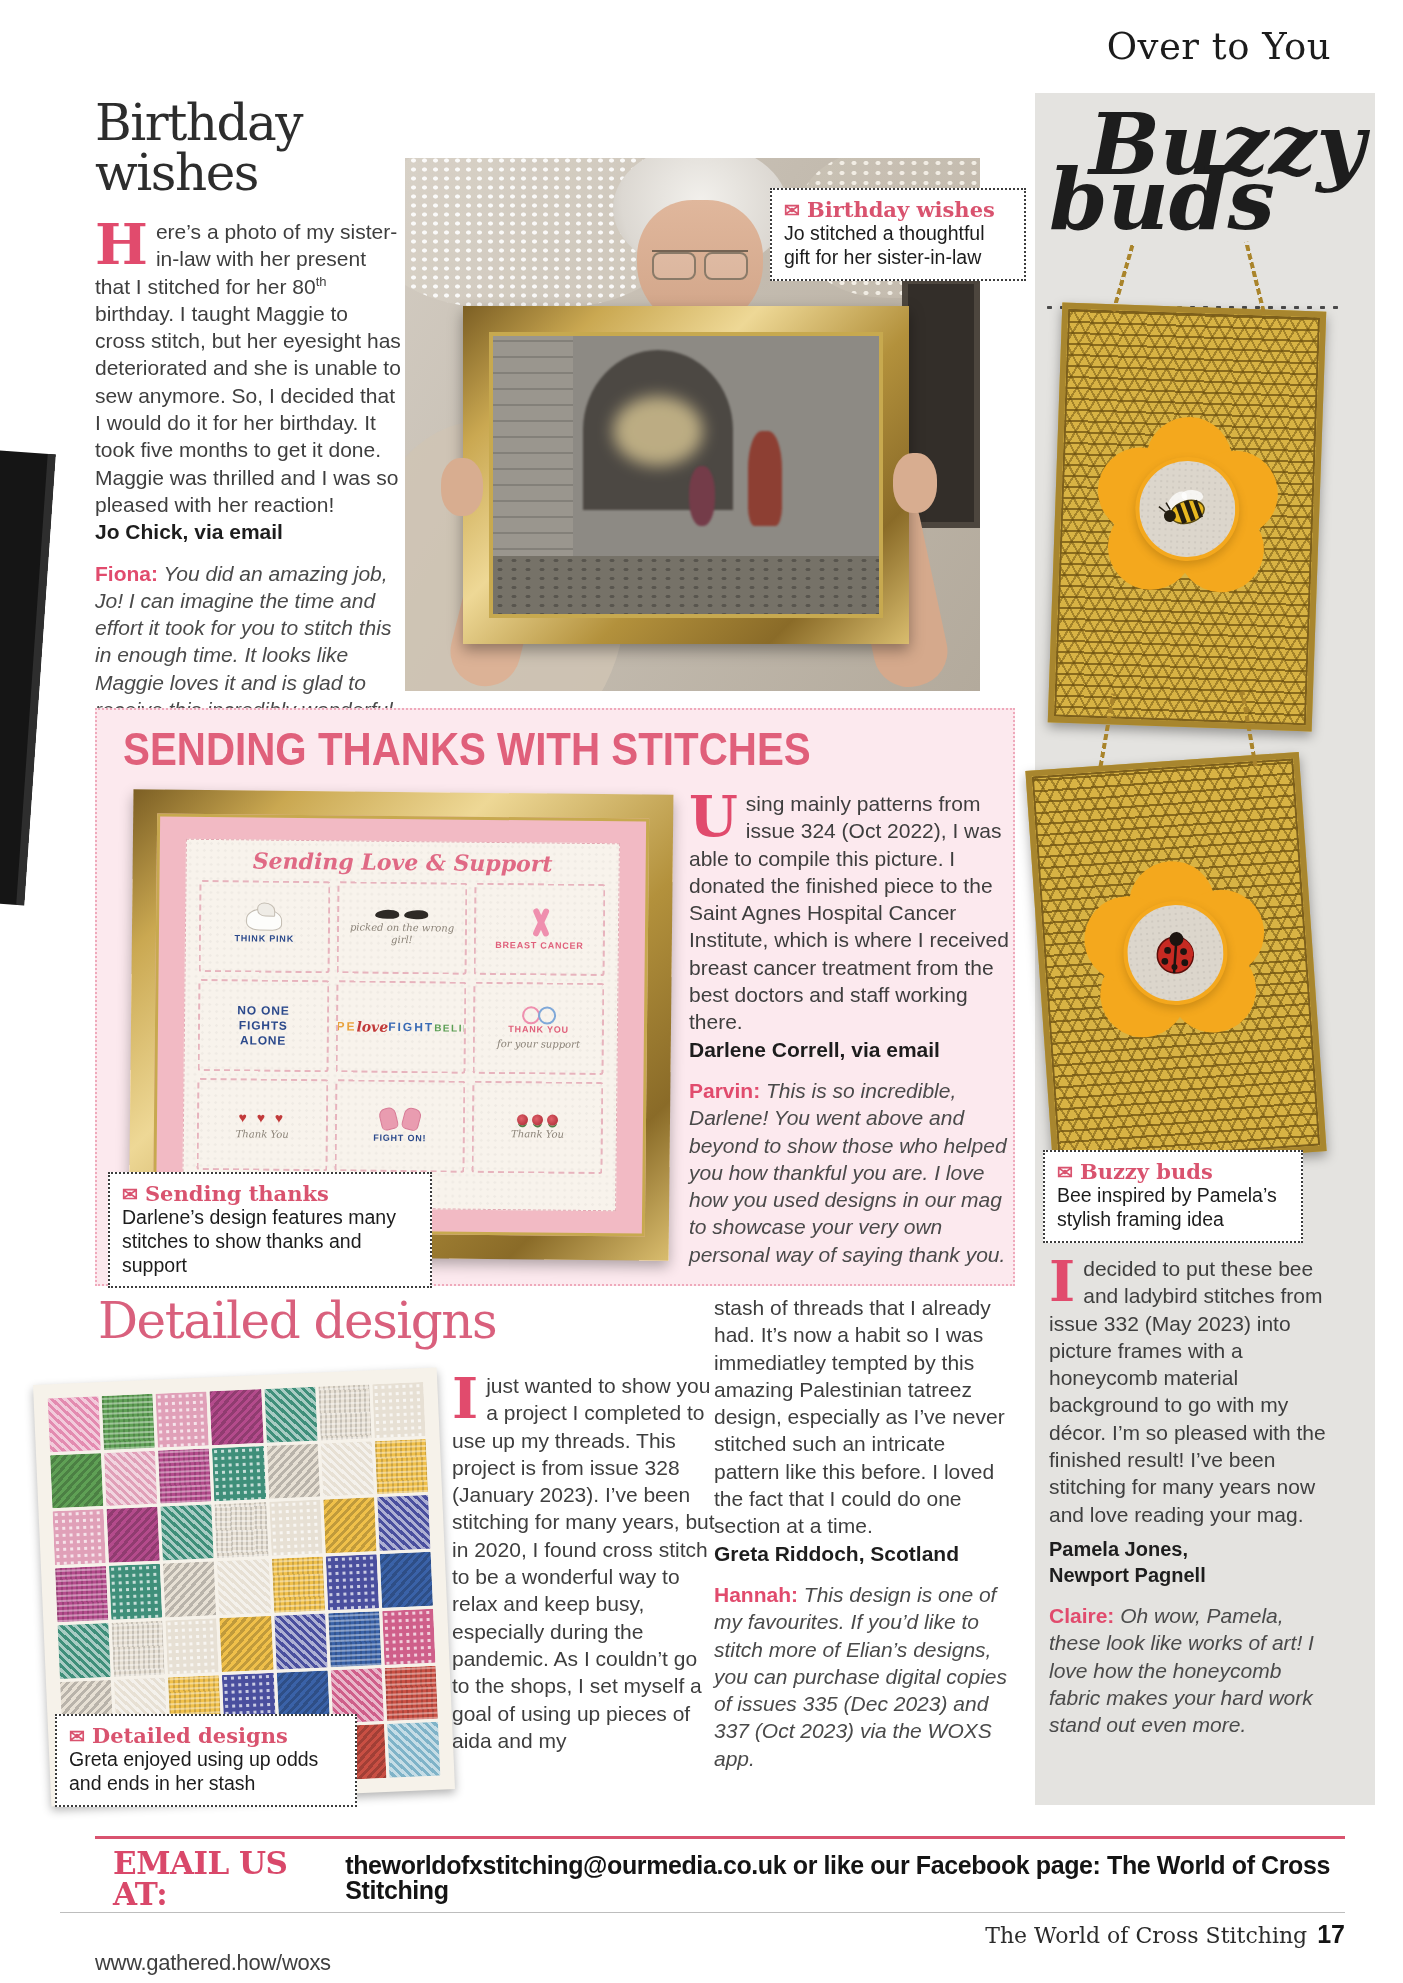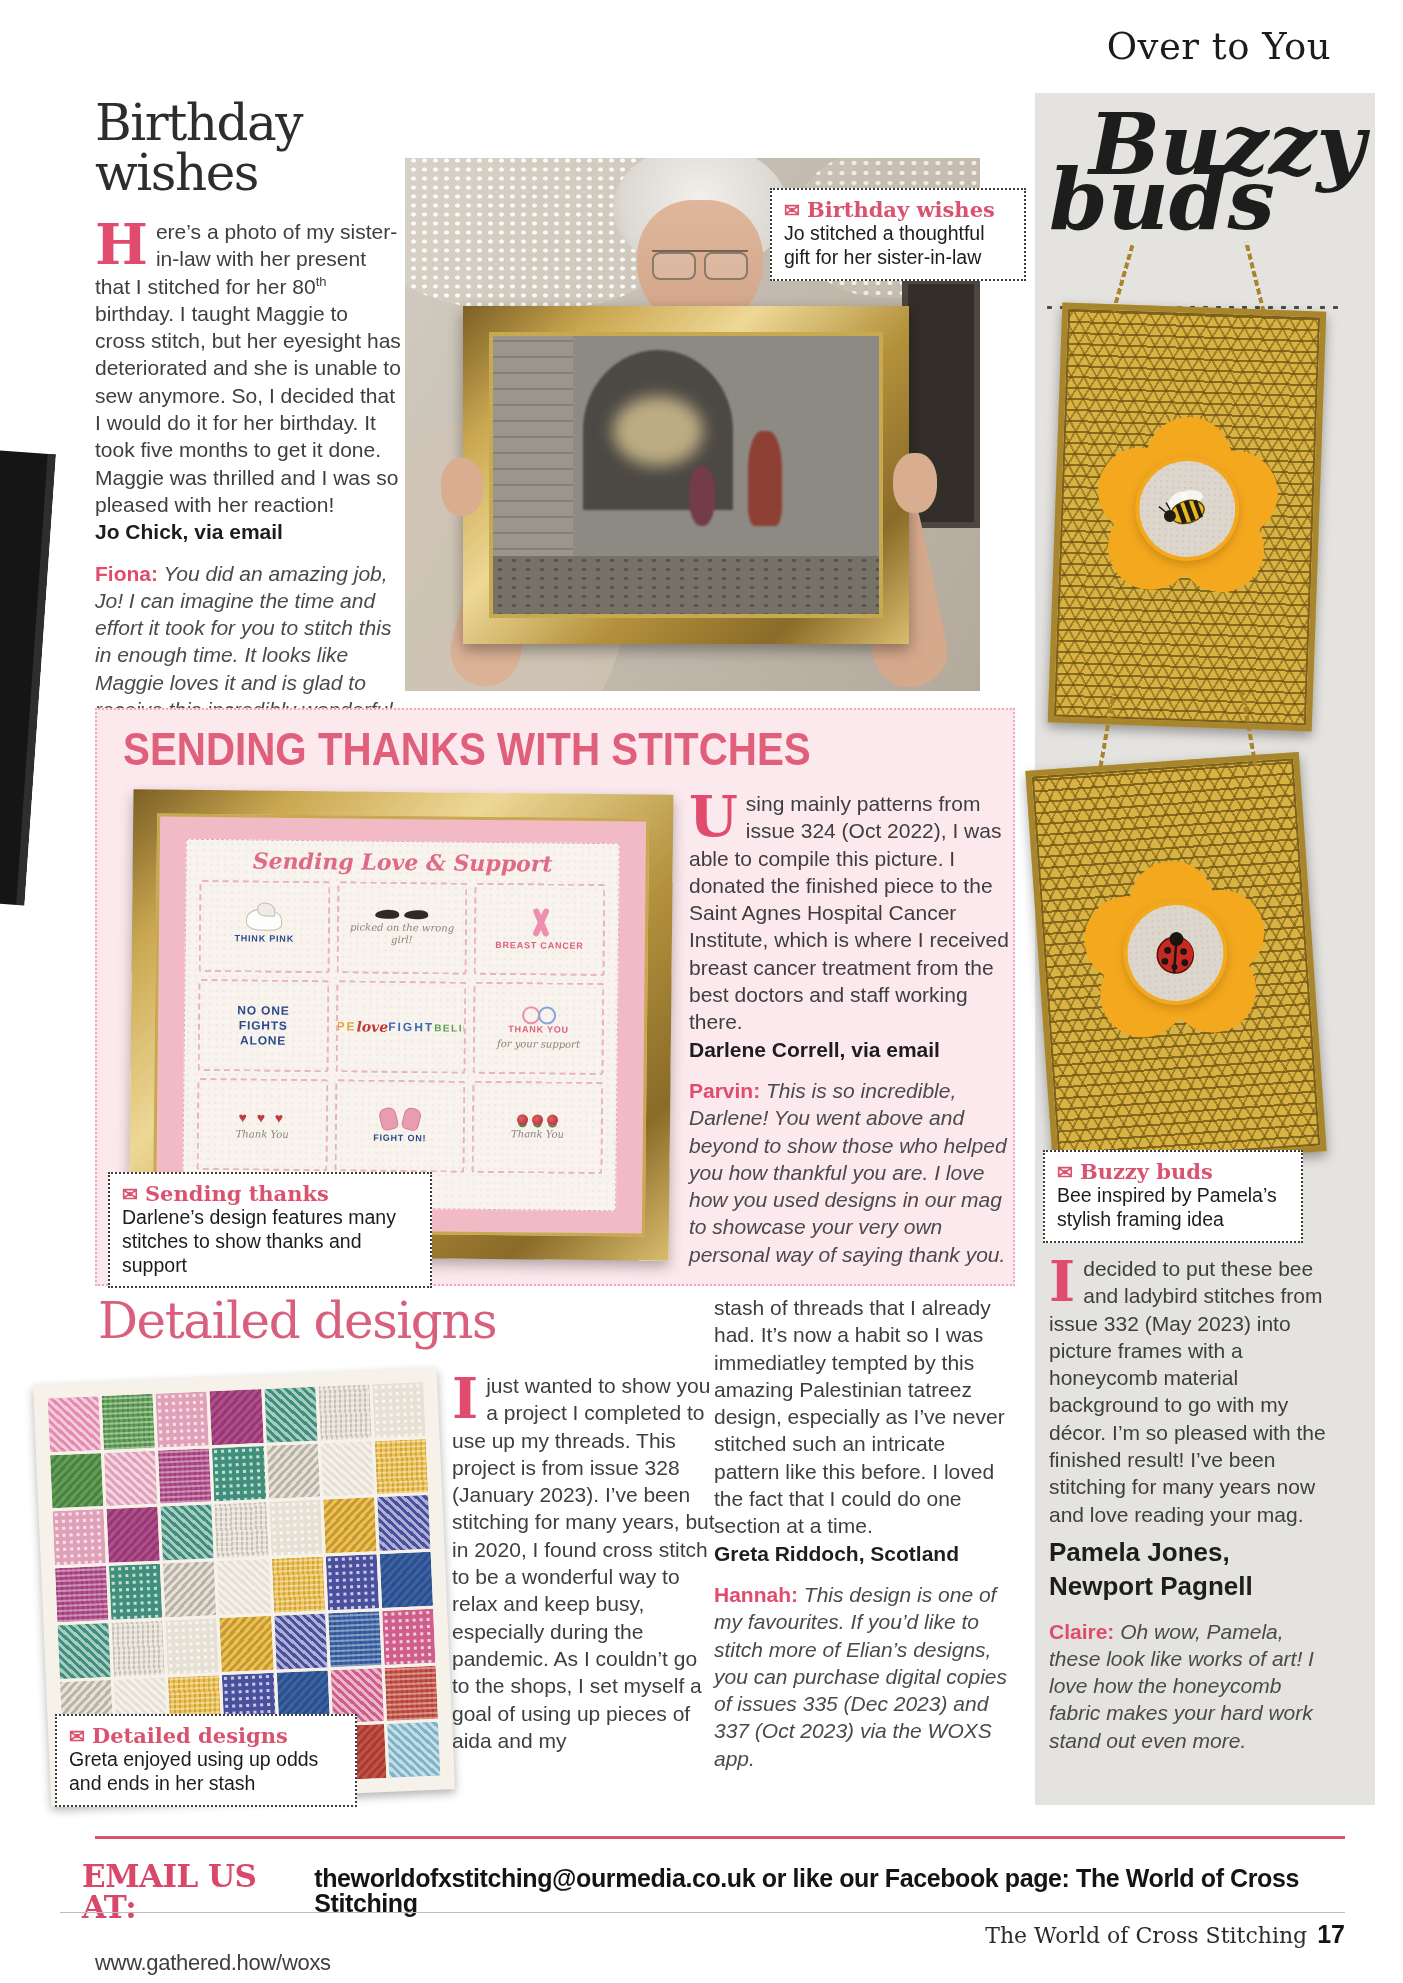--- a/index.html
+++ b/index.html
@@ -147,25 +147,25 @@
   .hcf2{left:4px;top:668px;width:262px;height:388px;transform:rotate(-4deg);}
   .flower{position:absolute;width:104px;height:104px;border-radius:50%;background:#f4a81d;}
   .petal{position:absolute;width:86px;height:86px;border-radius:50%;background:#f4a81d;}
   .fl-wrap{position:absolute;left:50%;top:50%;transform:translate(-50%,-54%);width:200px;height:200px;}
   .fl-wrap .flower{left:48px;top:48px;box-shadow:0 4px 8px rgba(90,60,0,.25);}
   .aida-disc{position:absolute;left:50%;top:50%;transform:translate(-50%,-50%);width:96px;height:96px;border-radius:50%;
              background:#dcd6cc;background-image:radial-gradient(rgba(0,0,0,.06) 1px,transparent 1.4px);background-size:6px 6px;
              display:flex;align-items:center;justify-content:center;z-index:2;}
   .cap4{left:1043px;top:1150px;width:232px;}
   .pam-col{position:absolute;left:14px;top:1162px;width:286px;}
-  .pam-col .sig{display:block;font-size:26px;}
+  .pam-col .sig{display:block;font-size:20px;}
 
   
   .email-rule{left:95px;top:1836px;width:1250px;height:3px;background:#d9536f;}
-  .email-bar{left:82px;top:1848px;width:1250px;display:flex;align-items:baseline;gap:10px;margin-top:13px;}
+  .email-bar{left:113px;top:1848px;width:1250px;display:flex;align-items:baseline;gap:10px;}
   .email-label{font:700 31px/1 "DejaVu Serif",serif;color:#d9486a;letter-spacing:-.5px;}
   .email-text{font:700 25px/1 "Liberation Sans",sans-serif;color:#141414;letter-spacing:-.4px;}
   .foot-rule{left:60px;top:1912px;width:1285px;height:1px;background:#bdbdbd;}
   .footer-l{left:95px;top:1924px;font:400 22px/1 "Liberation Sans",sans-serif;color:#3f3f3f;letter-spacing:-.3px;margin-top:28px;}
   .footer-r{right:58px;top:1922px;display:flex;align-items:baseline;gap:10px;}
   .foot-mag{font:400 22px/1 "DejaVu Serif",serif;color:#2b2b2b;}
   .foot-num{font:700 25px/1 "Liberation Sans",sans-serif;color:#141414;}
 </style>
 </head>
 <body>

